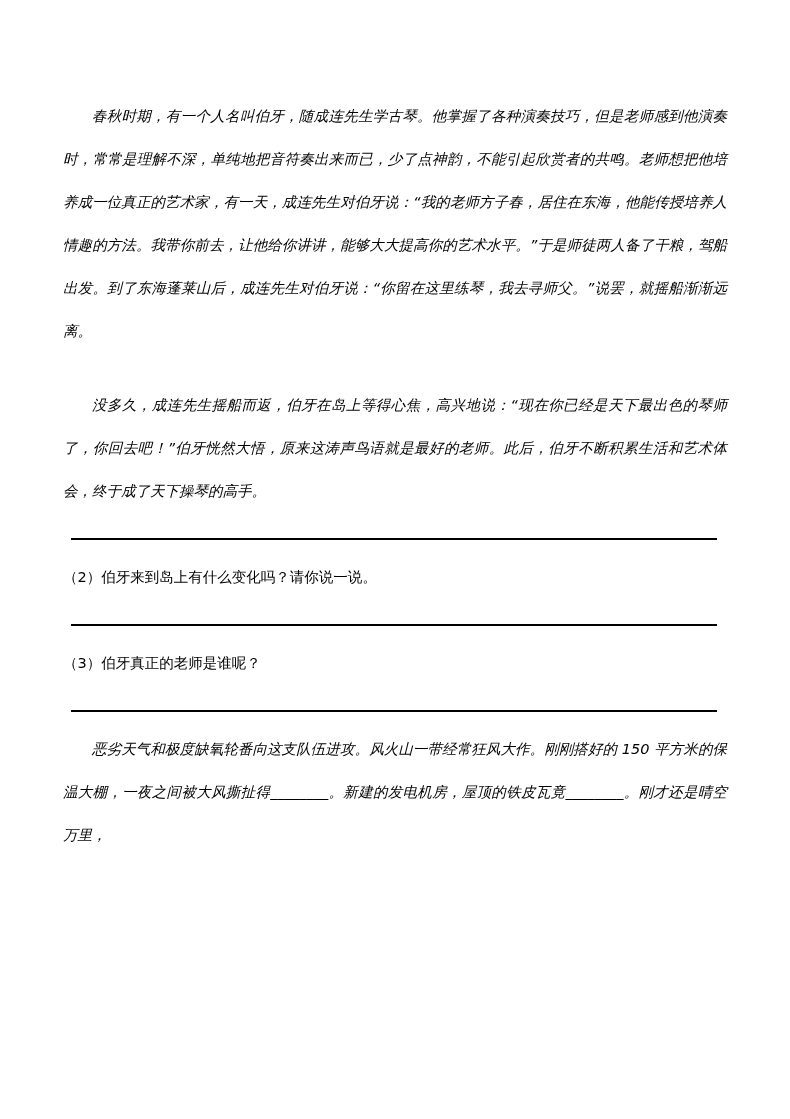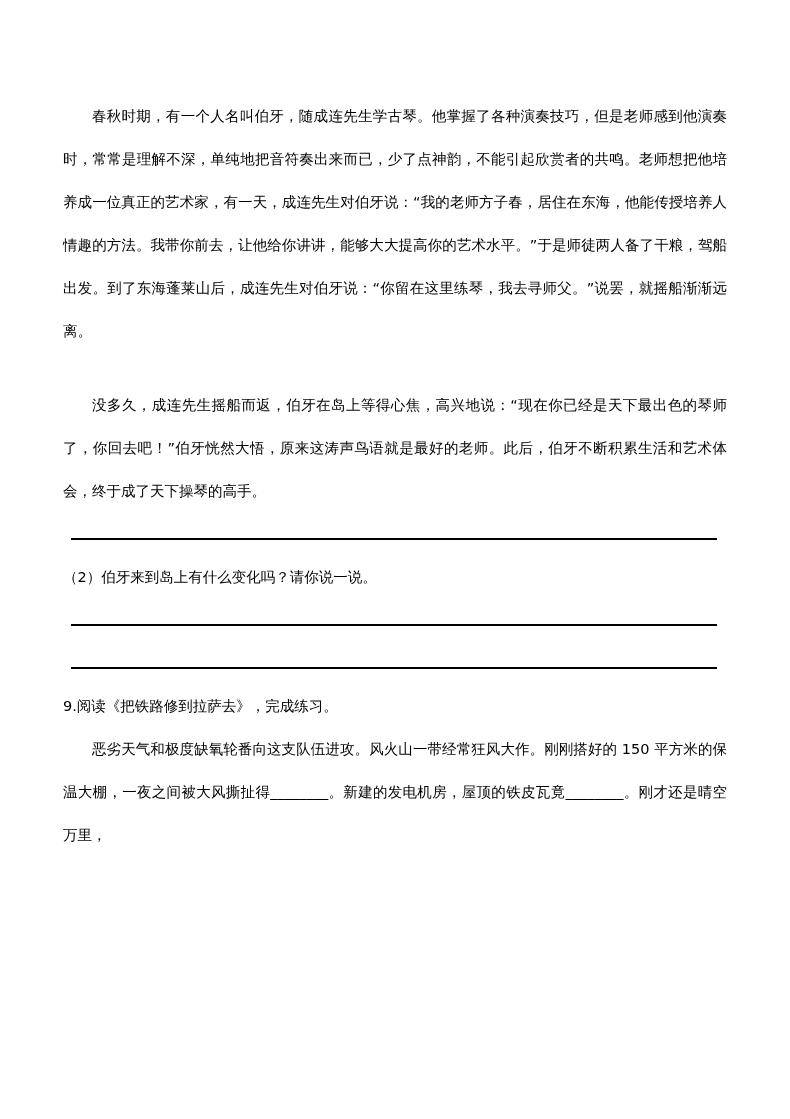--- a/index.html
+++ b/index.html
@@ -26,20 +26,21 @@
     margin: 0;
     font-size: 14.5px;
     line-height: 43px;
     text-align: justify;
     letter-spacing: 0;
     color: #000000;
     word-break: break-all;
   }
   .indent {
     text-indent: 2em;
+    font-style: italic;
   }
   .gap {
     height: 31px;
   }
   .answer-line {
     position: relative;
     height: 43px;
   }
   .answer-line .rule {
     position: absolute;
@@ -67,23 +68,23 @@
     <div class="answer-line">
       <div class="rule"></div>
     </div>
 
     <p class="para">（2）伯牙来到岛上有什么变化吗？请你说一说。</p>
 
     <div class="answer-line">
       <div class="rule"></div>
     </div>
 
+    <p class="para">（3）伯牙真正的老师是谁呢？</p>
 
     <div class="answer-line">
       <div class="rule"></div>
     </div>
 
-    <p class="para">9.阅读《把铁路修到拉萨去》，完成练习。</p>
 
     <p class="para indent">恶劣天气和极度缺氧轮番向这支队伍进攻。风火山一带经常狂风大作。刚刚搭好的 150 平方米的保温大棚，一夜之间被大风撕扯得________。新建的发电机房，屋顶的铁皮瓦竟________。刚才还是晴空万里，</p>
 
   </div>
 </div>
 
 </body></html>

